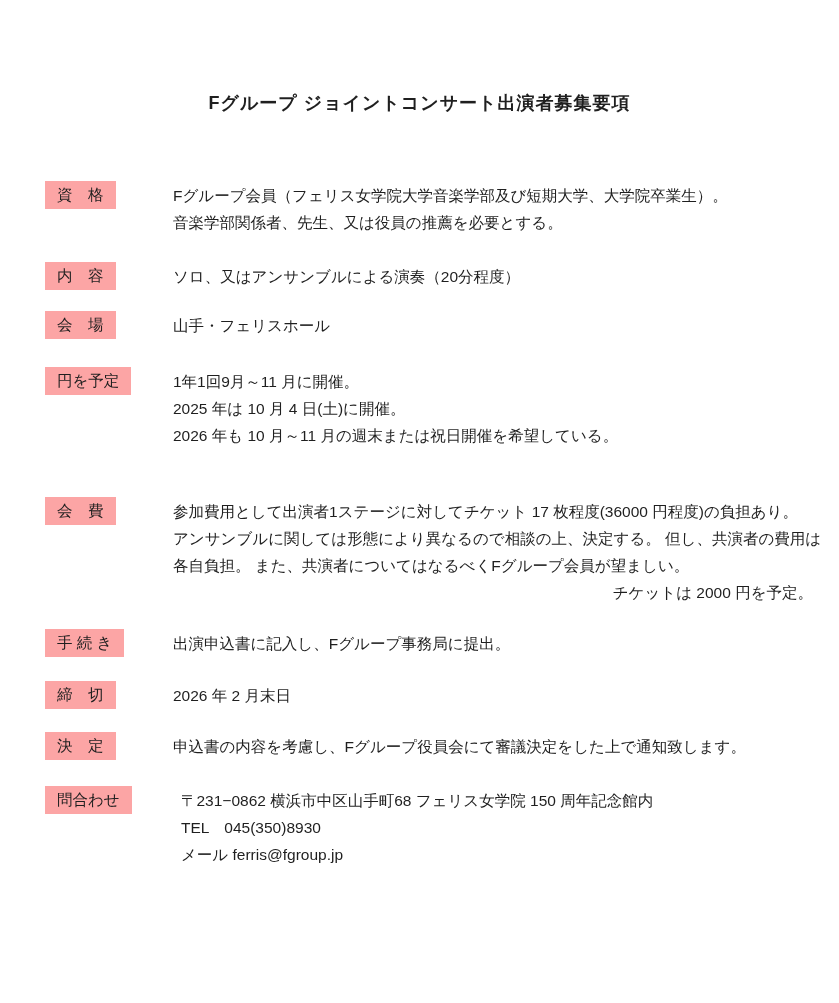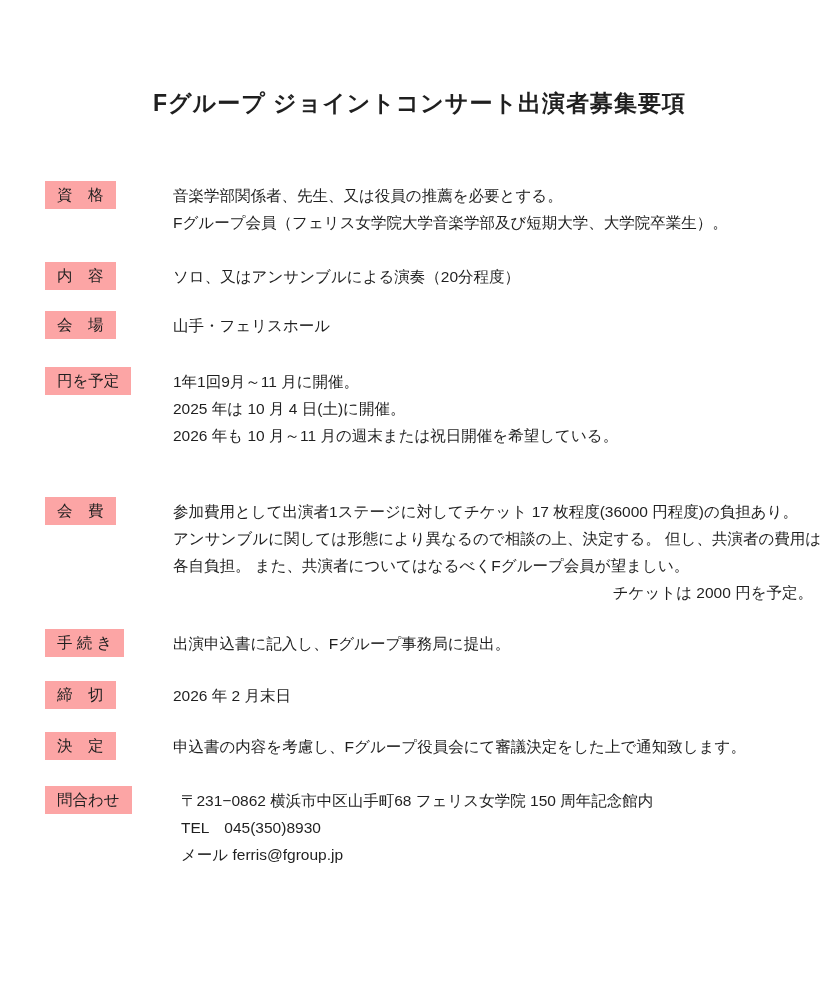--- a/index.html
+++ b/index.html
@@ -15,21 +15,21 @@
     font-family: "Liberation Sans", "DejaVu Sans", sans-serif;
     color: #1f1f1f;
     overflow: hidden;
   }
   .doc-title {
     position: absolute;
     top: 90px;
     left: 0;
     width: 100%;
     text-align: center;
-    font-size: 23px;
+    font-size: 18px;
     font-weight: bold;
     letter-spacing: 1px;
     line-height: 27px;
   }
   .section {
     position: absolute;
     left: 45px;
     right: 30px;
   }
   .sec-label {
@@ -62,22 +62,22 @@
 </head>
 <body>
 
 <div class="page">
 
   <div class="doc-title">Fグループ ジョイントコンサート出演者募集要項</div>
 
   <div class="section" style="top:182px">
     <div class="sec-label">資　格</div>
     <div class="sec-body">
+      <div class="line">Fグループ会員（フェリス女学院大学音楽学部及び短期大学、大学院卒業生）。</div>
       <div class="line">音楽学部関係者、先生、又は役員の推薦を必要とする。</div>
-      <div class="line">Fグループ会員（フェリス女学院大学音楽学部及び短期大学、大学院卒業生）。</div>
     </div>
   </div>
 
   <div class="section" style="top:263px">
     <div class="sec-label">内　容</div>
     <div class="sec-body">
       <div class="line">ソロ、又はアンサンブルによる演奏（20分程度）</div>
     </div>
   </div>
 

